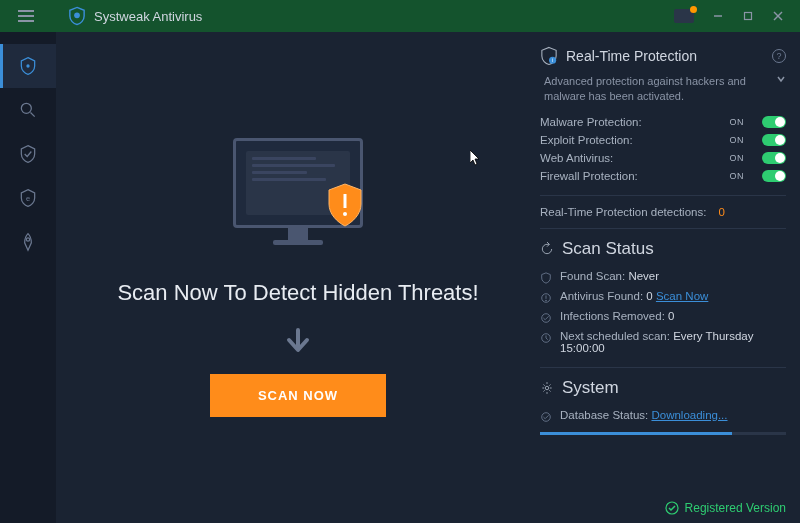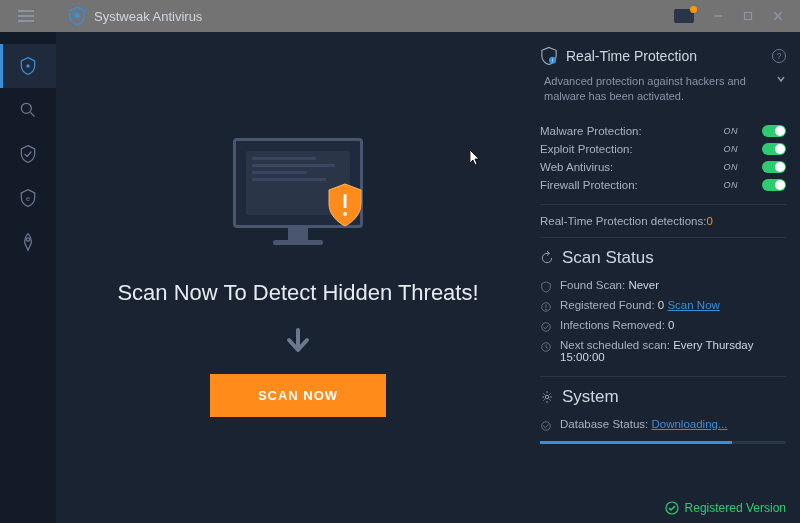--- a/index.html
+++ b/index.html
@@ -1,18 +1,18 @@
 <!DOCTYPE html>
 <html><head>
 <meta charset="utf-8">
 <style>
 * { margin: 0; padding: 0; box-sizing: border-box; font-family: 'Segoe UI', Arial, sans-serif; }
 body { width: 800px; height: 523px; background: #1a2332; overflow: hidden; color: #a8b2c0; }
 
-.titlebar { height: 32px; background: #737373; display: flex; align-items: center; padding: 0 8px; }
+.titlebar { height: 32px; background: #14532d; display: flex; align-items: center; padding: 0 8px; }
 .hamburger { width: 36px; height: 32px; display: flex; flex-direction: column; justify-content: center; gap: 3px; align-items: center; cursor: pointer; }
 .hamburger span { width: 16px; height: 2px; background: #8a94a6; }
 .app-title { display: flex; align-items: center; gap: 8px; margin-left: 24px; color: #d0d6e0; font-size: 13px; font-weight: 500; }
 .shield-logo { width: 18px; height: 20px; }
 .titlebar-right { margin-left: auto; display: flex; align-items: center; gap: 2px; }
 .card-badge { width: 20px; height: 14px; background: #2a3548; border-radius: 2px; position: relative; margin-right: 8px; }
 .card-badge::after { content: ''; position: absolute; top: -3px; right: -3px; width: 7px; height: 7px; background: #ff9800; border-radius: 50%; }
 .win-btn { width: 28px; height: 28px; display: flex; align-items: center; justify-content: center; cursor: pointer; color: #8a94a6; }
 
 .main { display: flex; height: 491px; }
@@ -32,30 +32,30 @@
 .monitor-stand { width: 20px; height: 12px; background: #4a5670; margin: 0 auto; }
 .monitor-base { width: 50px; height: 5px; background: #4a5670; margin: 0 auto; border-radius: 2px; }
 .monitor-shield { position: absolute; right: 8px; bottom: 30px; width: 40px; height: 46px; }
 .hero-text { color: #e8ecf2; font-size: 22px; font-weight: 400; text-align: center; line-height: 1.4; margin-bottom: 18px; }
 .arrow-down { width: 30px; height: 30px; margin-bottom: 18px; }
 .scan-btn { background: #ff8c1a; color: #fff; font-size: 13px; font-weight: 600; letter-spacing: 1px; padding: 14px 48px; border: none; cursor: pointer; }
 
 .right-panel { width: 260px; padding: 14px 14px 8px 0; display: flex; flex-direction: column; font-size: 11.5px; }
 .section-header { display: flex; align-items: center; gap: 8px; color: #d0d6e0; font-size: 14px; margin-bottom: 8px; }
 .section-header svg { width: 18px; height: 20px; }
-.status-desc { color: #8a94a6; font-size: 11px; line-height: 1.4; padding-left: 4px; margin-bottom: 17px; display: flex; gap: 2px; }
+.status-desc { color: #8a94a6; font-size: 11px; line-height: 1.4; padding-left: 4px; margin-bottom: 8px; display: flex; gap: 2px; }
 .chevron { margin-left: auto; flex-shrink: 0; }
 .toggle-row { display: flex; align-items: center; justify-content: space-between; padding: 3px 0; }
 .toggle-row .label { color: #a8b2c0; }
-.toggle-group { display: flex; align-items: center; gap: 24px; font-style: italic; }
+.toggle-group { display: flex; align-items: center; gap: 18px; }
 .on-text { font-size: 9px; color: #a8b2c0; letter-spacing: 0.5px; }
 .toggle { width: 24px; height: 12px; background: #2ecc71; border-radius: 6px; position: relative; cursor: pointer; }
 .toggle::after { content: ''; position: absolute; right: 1px; top: 1px; width: 10px; height: 10px; background: #fff; border-radius: 50%; }
 .divider { height: 1px; background: #2a3548; margin: 10px 0; }
-.detections { color: #a8b2c0; display: flex; gap: 0; }
+.detections { color: #a8b2c0; display: flex; gap: 12px; }
 .detections .count { color: #ff8c1a; }
 .status-row { display: flex; align-items: flex-start; gap: 8px; padding: 3px 0; color: #a8b2c0; }
 .status-row svg { width: 12px; height: 12px; flex-shrink: 0; margin-top: 2px; stroke: #6b7890; fill: none; }
 .status-row .value { color: #d0d6e0; }
 .link { color: #3b8ed8; cursor: pointer; text-decoration: underline; }
 .section-header.small { font-size: 17px; }
 .section-header.small svg { width: 14px; height: 14px; }
 .help-icon { margin-left: auto; width: 14px; height: 14px; border: 1px solid #6b7890; border-radius: 50%; display: flex; align-items: center; justify-content: center; font-size: 9px; color: #6b7890; cursor: pointer; }
 
 .progress { height: 3px; background: #2a3548; margin-top: 6px; position: relative; }
@@ -224,21 +224,21 @@
             <path d="M7 1 L12 3 V7 C12 10 10 12 7 13 C4 12 2 10 2 7 V3 Z"></path>
           </svg>
           <span><span>Found Scan:</span> <span class="value">Never</span></span>
         </div>
       <div class="status-row">
           <svg viewBox="0 0 14 14">
             <circle cx="7" cy="7" r="5"></circle>
             <line x1="7" y1="4" x2="7" y2="8"></line>
             <circle cx="7" cy="10" r="0.5" fill="#6b7890"></circle>
           </svg>
-          <span><span>Registered Found:</span> <span class="value">0</span> <span class="link">Scan Now</span></span>
+          <span><span>Antivirus Found:</span> <span class="value">0</span> <span class="link">Scan Now</span></span>
         </div>
       <div class="status-row">
           <svg viewBox="0 0 14 14">
             <circle cx="7" cy="7" r="5"></circle>
             <path d="M4 7 L6 9 L10 5"></path>
           </svg>
           <span><span>Infections Removed:</span> <span class="value">0</span></span>
         </div>
       <div class="status-row">
           <svg viewBox="0 0 14 14">

